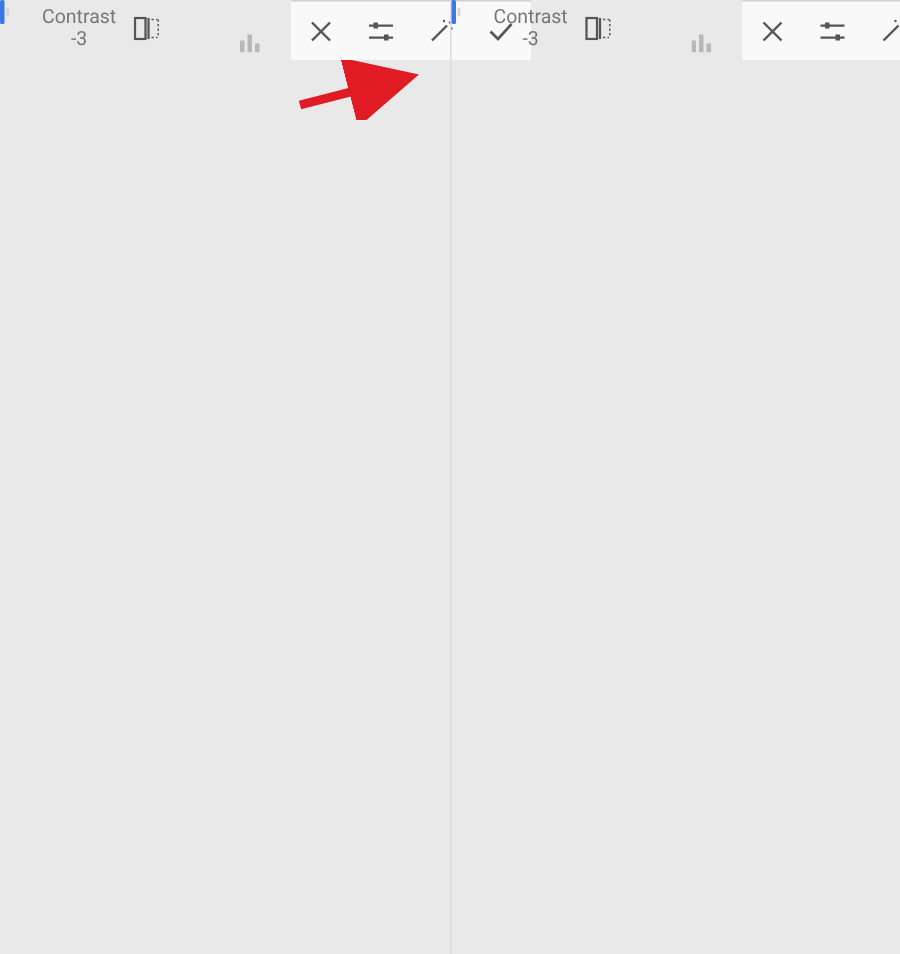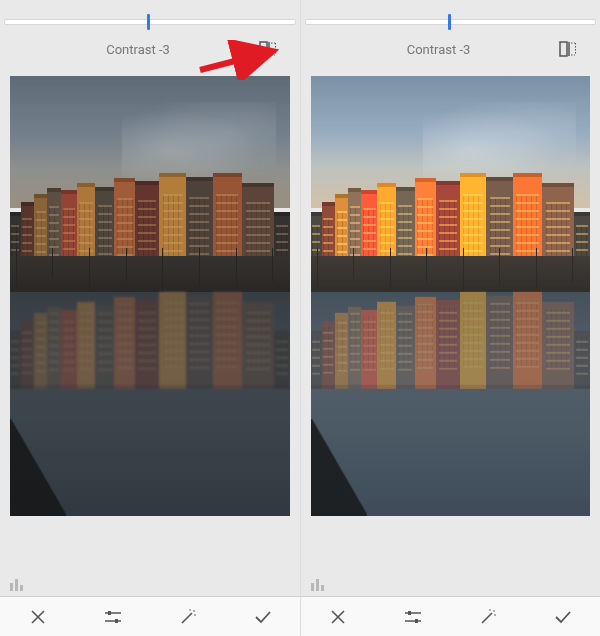--- a/index.html
+++ b/index.html
@@ -27,21 +27,21 @@
   .panes {
     display: flex;
     width: 100%;
     height: 100%;
   }
   .pane {
     width: 50%;
     height: 100%;
     position: relative;
     display: flex;
-    flex-direction: column;
+    flex-direction: row;
   }
   .pane + .pane {
     border-left: 1px solid #dcdcdc;
   }
   .topSpace { height: 14px; }
   .slider {
     position: relative;
     height: 16px;
     margin: 0;
   }

